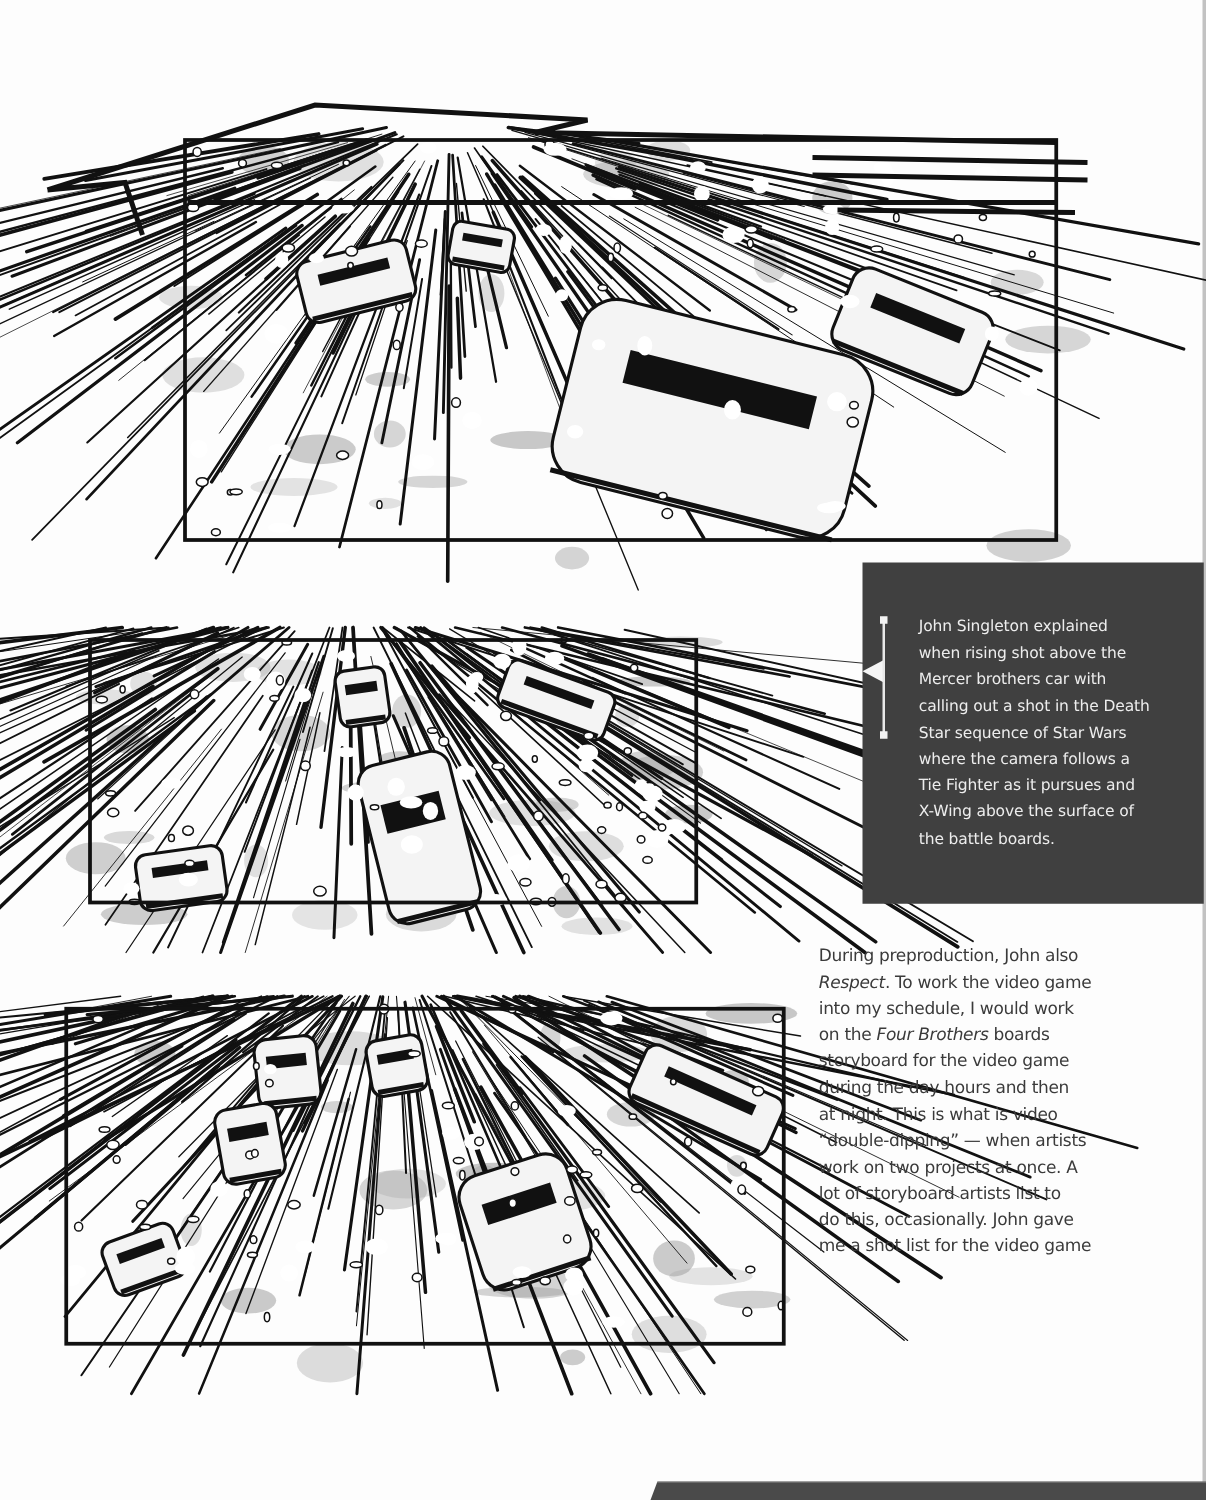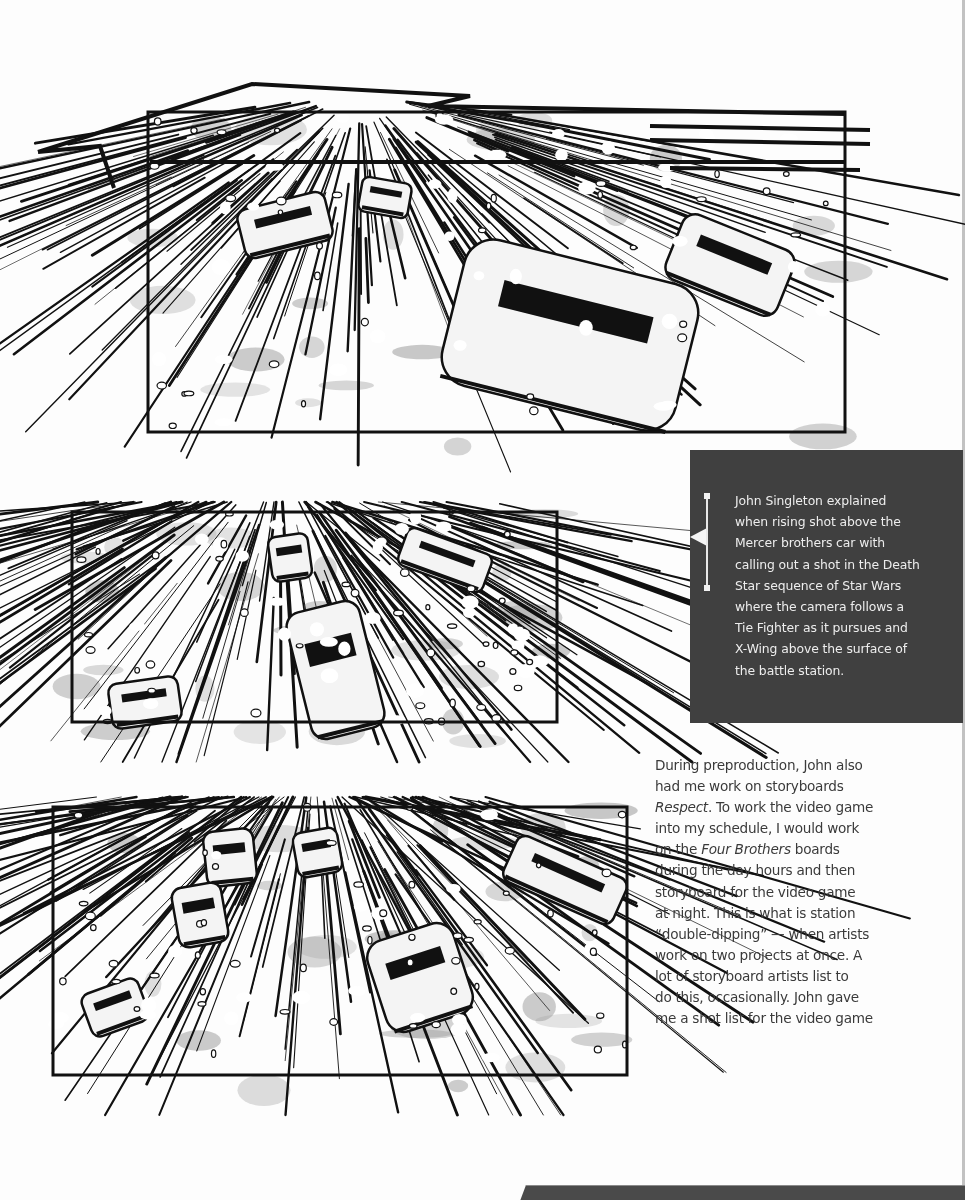--- a/index.html
+++ b/index.html
@@ -915,33 +915,32 @@
   <div class="callout-bracket"></div>
   <div class="callout-text">
     <span class="line">John Singleton explained</span>
     <span class="line">when rising shot above the</span>
     <span class="line">Mercer brothers car with</span>
     <span class="line">calling out a shot in the Death</span>
     <span class="line">Star sequence of Star Wars</span>
     <span class="line">where the camera follows a</span>
     <span class="line">Tie Fighter as it pursues and</span>
     <span class="line">X-Wing above the surface of</span>
-    <span class="line">the battle station.</span>
+    <span class="line">the battle boards.</span>
   </div>
 </div>
 
 <div class="body-text" id="body-text">
     <span class="line"><span>During preproduction, John also</span></span>
-    <span class="line"><span>had me work on storyboards</span></span>
     <span class="line"><em>Respect</em><span>. To work the video game</span></span>
     <span class="line"><span>into my schedule, I would work</span></span>
     <span class="line"><span>on the </span><em>Four Brothers</em><span> boards</span></span>
+    <span class="line"><span>storyboard for the video game</span></span>
     <span class="line"><span>during the day hours and then</span></span>
-    <span class="line"><span>storyboard for the video game</span></span>
-    <span class="line"><span>at night. This is what is station</span></span>
+    <span class="line"><span>at night. This is what is video</span></span>
     <span class="line"><span>“double-dipping” — when artists</span></span>
     <span class="line"><span>work on two projects at once. A</span></span>
     <span class="line"><span>lot of storyboard artists list to</span></span>
     <span class="line"><span>do this, occasionally. John gave</span></span>
     <span class="line"><span>me a shot list for the video game</span></span>
   </div>
 
 <div class="footer-bar"></div>
 
 </body></html>

